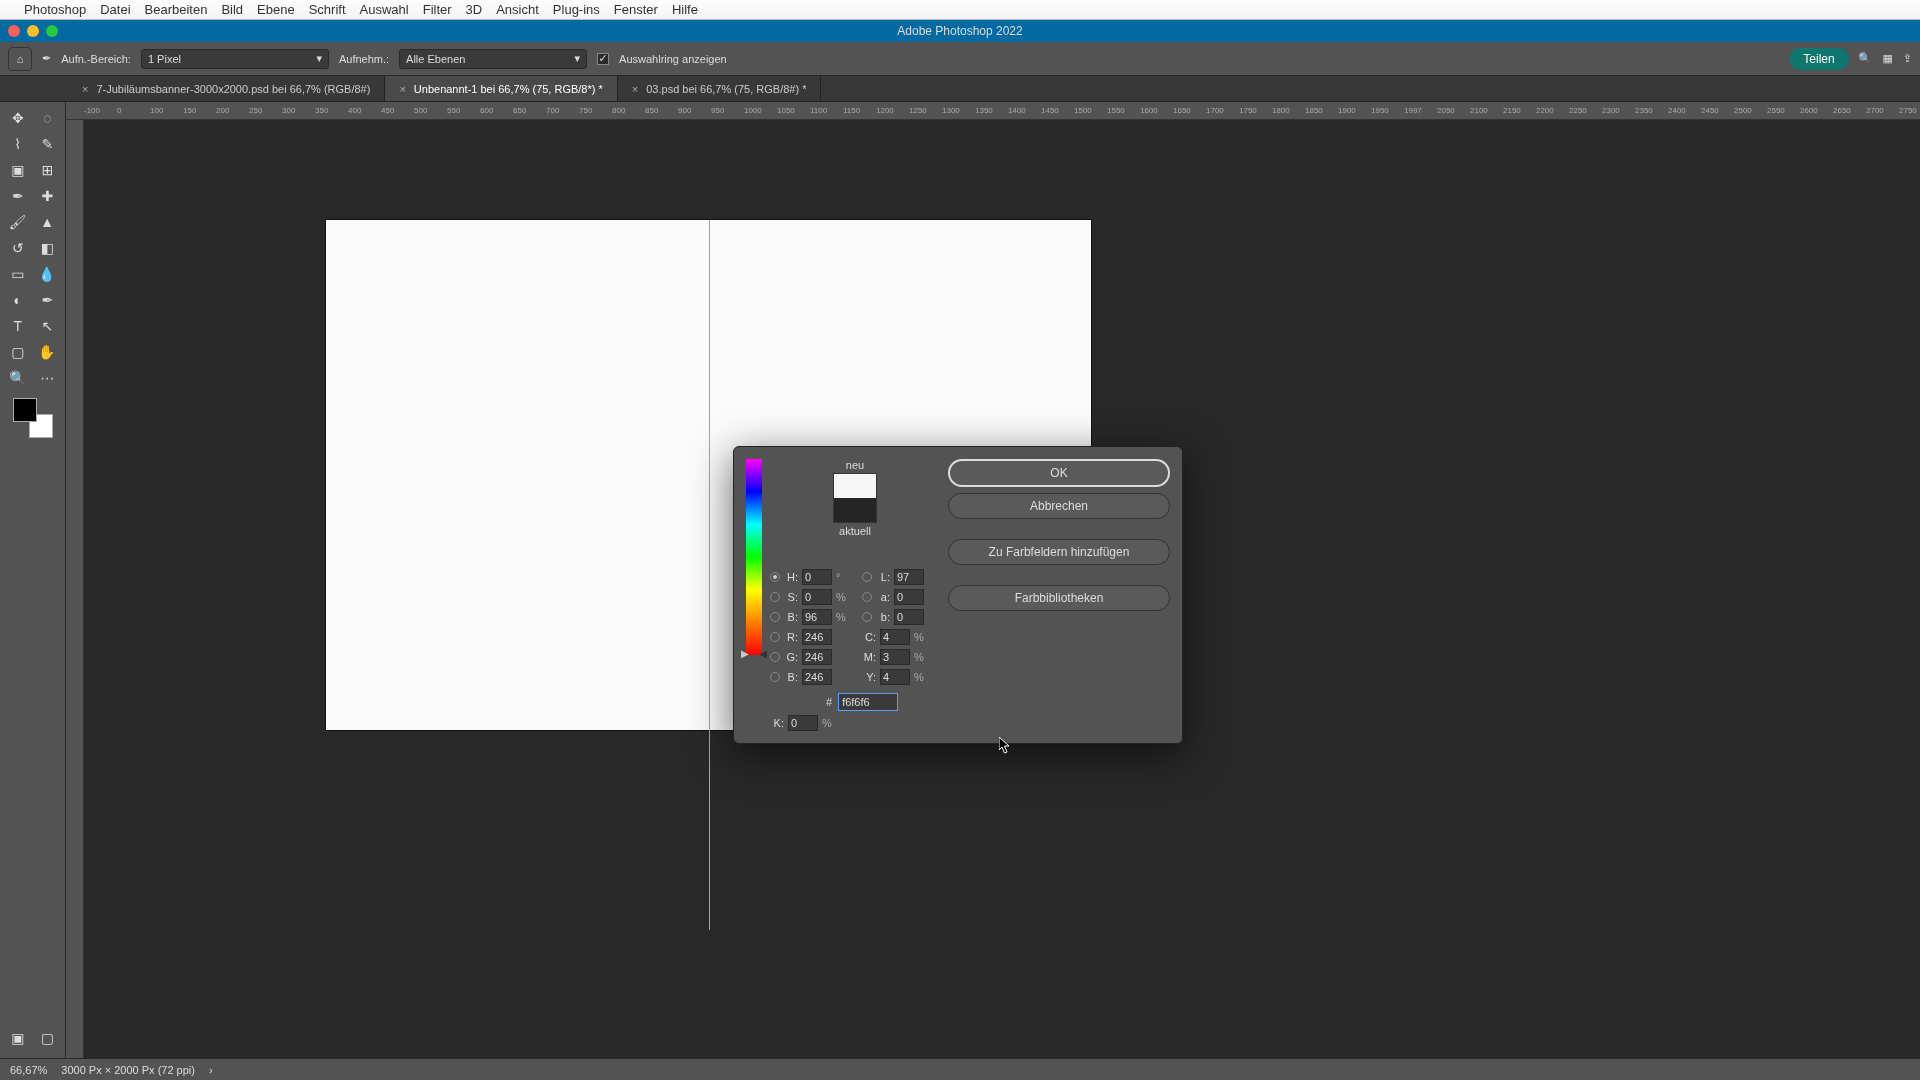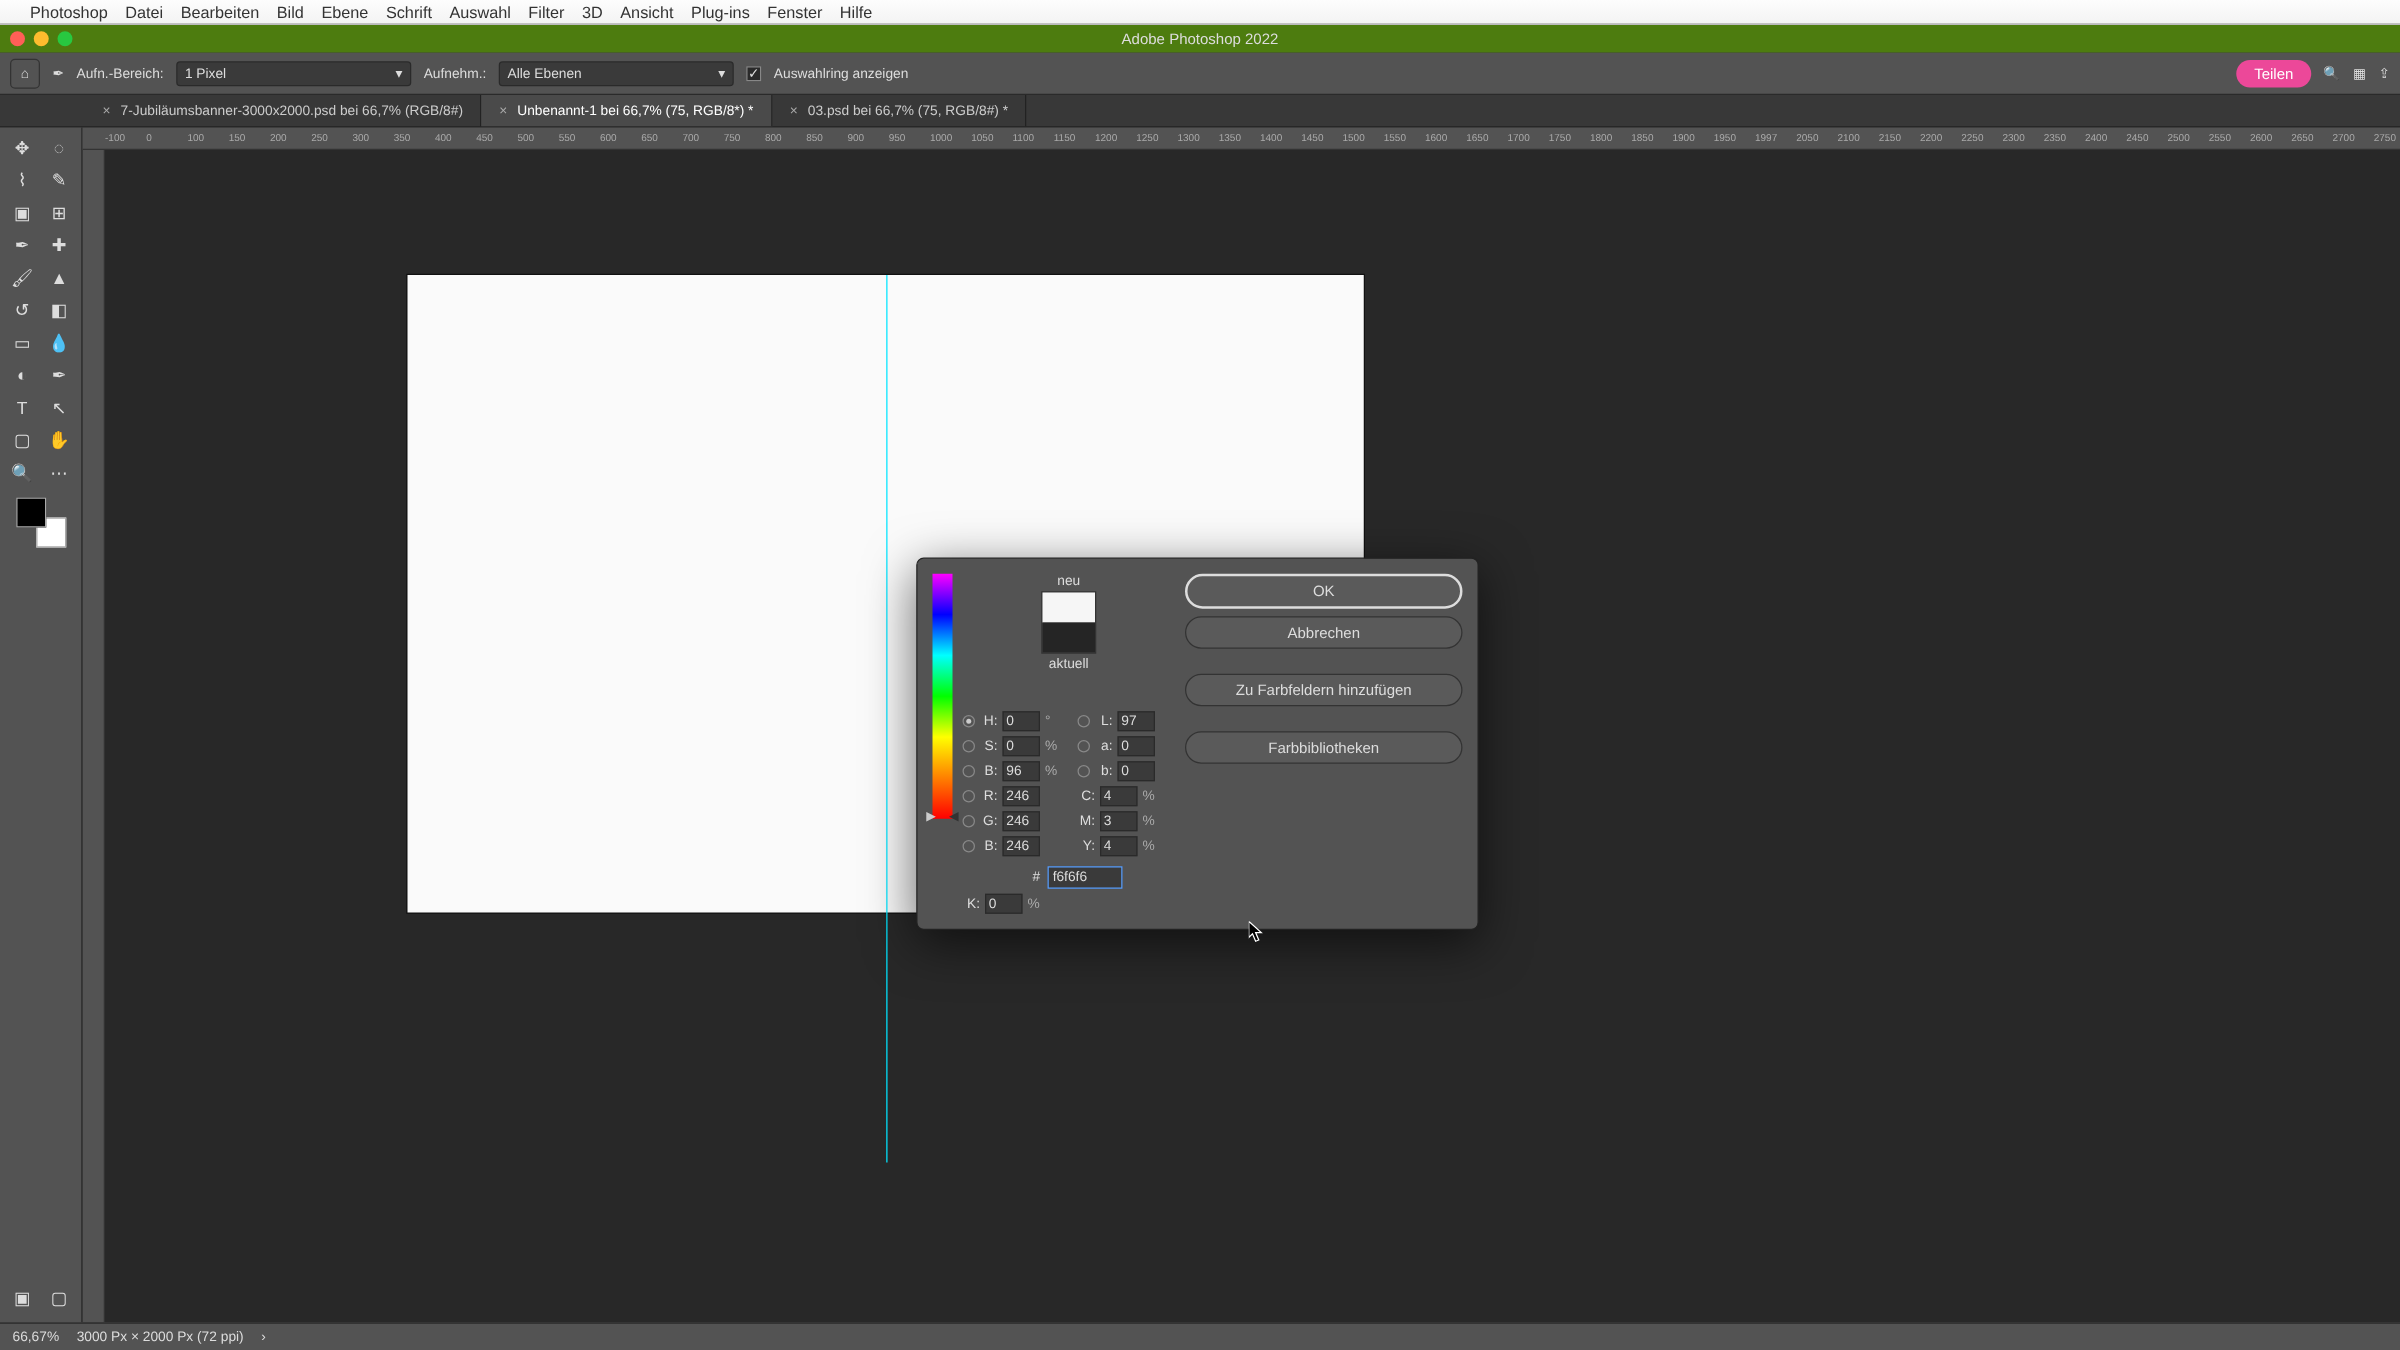--- a/index.html
+++ b/index.html
@@ -4,36 +4,36 @@
 <style>
 * { margin: 0; padding: 0; box-sizing: border-box; font-family: -apple-system, "Helvetica Neue", Arial, sans-serif; }
 body { background: #323232; color: #ccc; font-size: 11px; overflow: hidden; width: 1920px; height: 1080px; position: relative; }
 
 
 .menubar { background: linear-gradient(#fdfdfd,#f3f3f3); height: 20px; display: flex; align-items: center; padding: 0 10px; gap: 14px; color: #333; font-size: 13px; border-bottom: 1px solid #bbb; }
 .menubar .apple { font-size: 14px; }
 .menubar .app-name { font-weight: 400; }
 
 
-.titlebar { background: #4d7c0f; height: 22px; display: flex; align-items: center; padding: 0 8px; position: relative; text-align: right; }
+.titlebar { background: #0369a1; height: 22px; display: flex; align-items: center; padding: 0 8px; position: relative; text-align: right; }
 .traffic { display: flex; gap: 7px; }
 .tl { width: 12px; height: 12px; border-radius: 50%; }
 .tl.r { background: #ff5f57; }
 .tl.y { background: #febc2e; }
 .tl.g { background: #28c840; }
 .titlebar .title { position: absolute; left: 50%; transform: translateX(-50%); color: #ddd; font-size: 12px; }
 
 
 .optionsbar { background: #535353; height: 34px; display: flex; align-items: center; padding: 0 8px; gap: 10px; border-bottom: 1px solid #2a2a2a; color: #ddd; }
 .optionsbar .home { width: 24px; height: 24px; border: 1px solid #333; border-radius: 4px; display: flex; align-items: center; justify-content: center; }
 .optionsbar select, .optionsbar .select { background: #3a3a3a; color: #ddd; border: 1px solid #2a2a2a; border-radius: 3px; height: 20px; font-size: 11px; padding: 0 6px; }
 .optionsbar .select.wide { width: 188px; display: flex; align-items: center; justify-content: space-between; }
 .optionsbar .checkbox { width: 12px; height: 12px; background: #2a2a2a; border: 1px solid #888; display: inline-flex; align-items: center; justify-content: center; }
 .optionsbar .right { margin-left: auto; display: flex; gap: 10px; align-items: center; }
-.share-btn { background: #ec4899; color: #fff; padding: 4px 14px; border-radius: 12px; font-size: 12px; }
+.share-btn { background: #0f766e; color: #fff; padding: 4px 14px; border-radius: 12px; font-size: 12px; }
 
 
 .doctabs { background: #383838; height: 26px; display: flex; align-items: stretch; padding-left: 68px; border-bottom: 1px solid #222; }
 .doctab { padding: 0 14px; display: flex; align-items: center; gap: 8px; color: #ccc; border-right: 1px solid #222; font-size: 11px; }
 .doctab.active { background: #4a4a4a; color: #fff; }
 .doctab .x { color: #aaa; }
 
 
 .workspace { position: absolute; top: 102px; left: 0; right: 0; bottom: 22px; display: flex; }
 .tools { width: 66px; background: #535353; border-right: 1px solid #2a2a2a; display: flex; flex-direction: column; padding: 4px; gap: 2px; }

